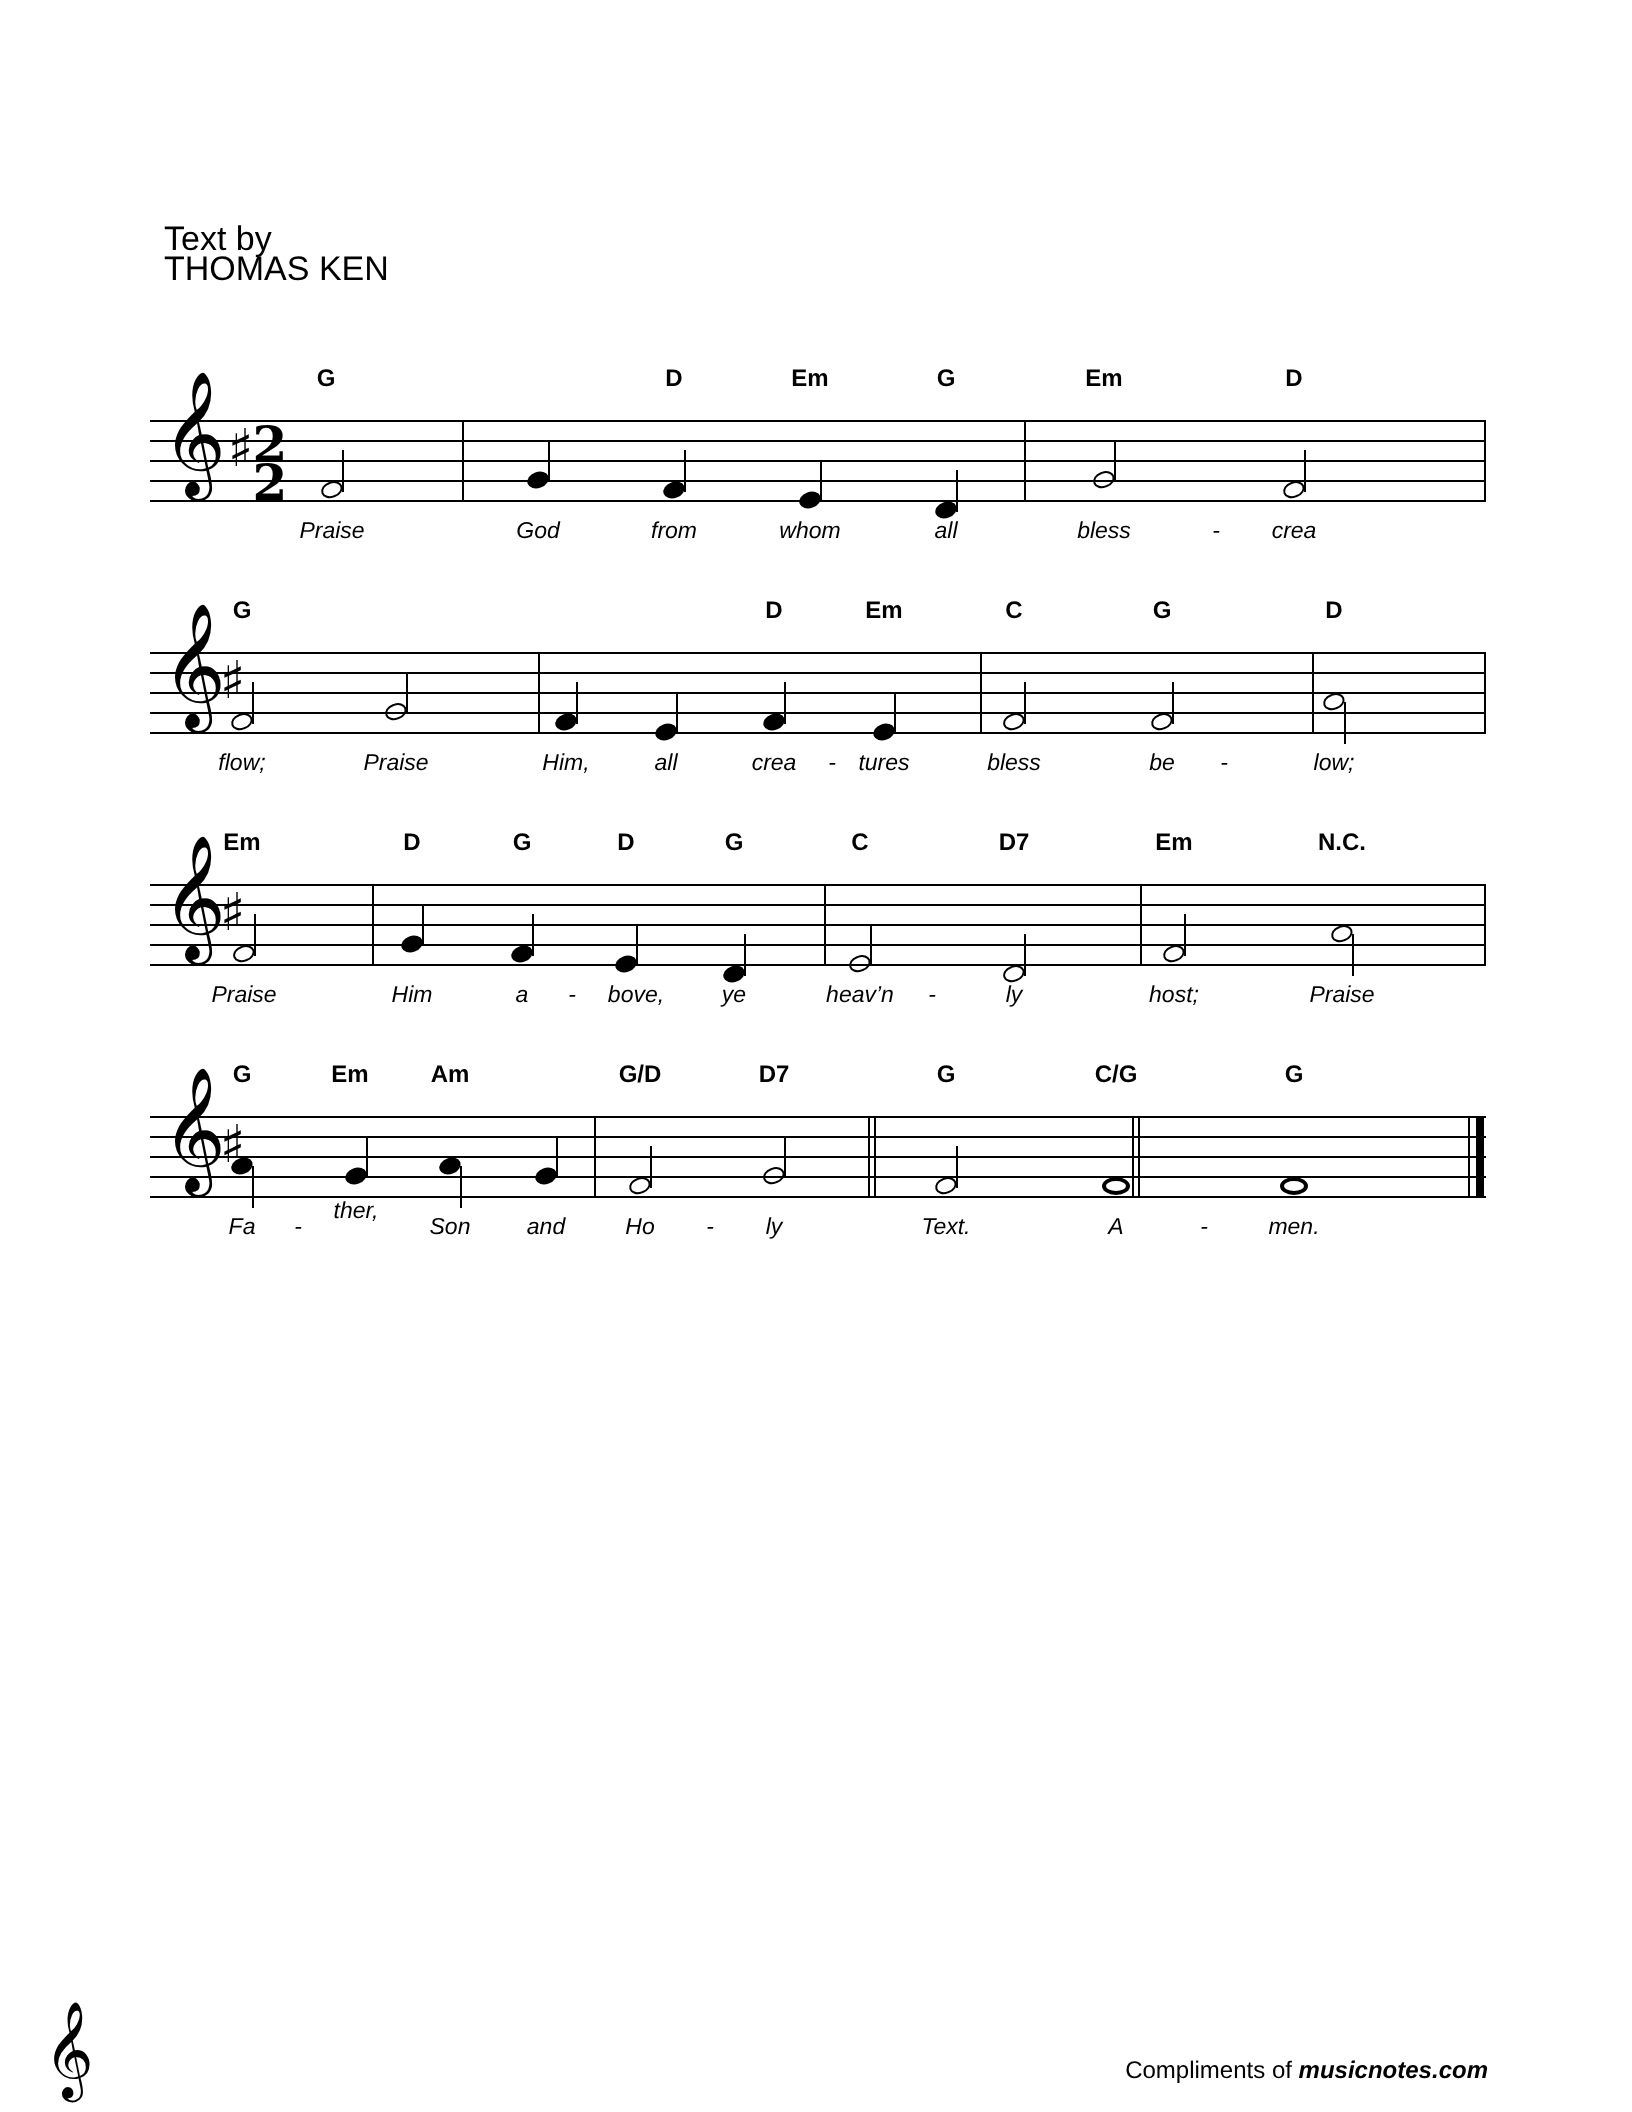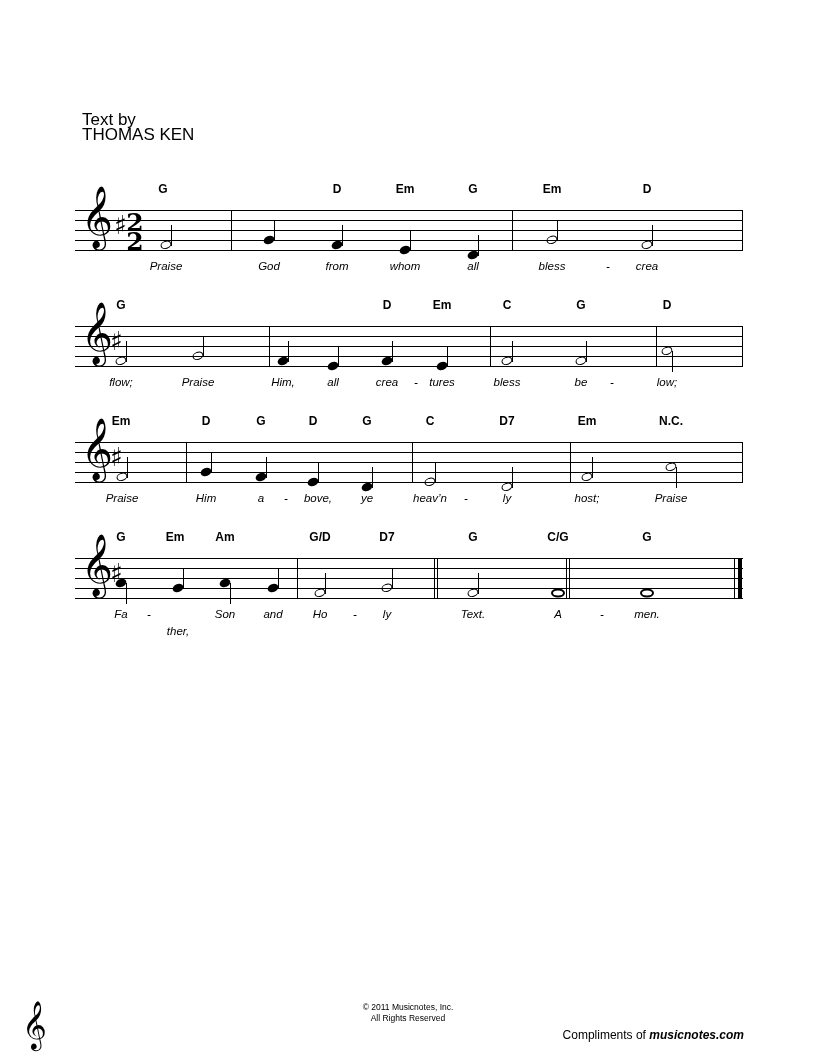--- a/index.html
+++ b/index.html
@@ -439,36 +439,32 @@
     <div class="stem" style="left:317px; top:38px; height:21px;"></div>
 
     <div class="note open" style="left:398px; top:63px;"></div>
     <div class="stem" style="left:403px; top:43px; height:21px;"></div>
 
     <div class="note whole" style="left:483px; top:63px;"></div>
     <div class="note whole" style="left:572px; top:63px;"></div>
 
     <div class="lyric" style="left:46px;  top:78px;">Fa</div>
     <div class="lyric" style="left:74px;  top:78px;">-</div>
-    <div class="lyric" style="left:103px; top:95px;">ther,</div>
+    <div class="lyric" style="left:103px; top:70px;">ther,</div>
     <div class="lyric" style="left:150px; top:78px;">Son</div>
     <div class="lyric" style="left:198px; top:78px;">and</div>
     <div class="lyric" style="left:245px; top:78px;">Ho</div>
     <div class="lyric" style="left:280px; top:78px;">-</div>
     <div class="lyric" style="left:312px; top:78px;">ly</div>
     <div class="lyric" style="left:398px; top:78px;">Text.</div>
     <div class="lyric" style="left:483px; top:78px;">A</div>
     <div class="lyric" style="left:527px; top:78px;">-</div>
     <div class="lyric" style="left:572px; top:78px;">men.</div>
   </div>
 
-  <div class="copyright">
-    <div>© 2011 Musicnotes,  Inc.</div>
-    <div>All Rights Reserved</div>
-  </div>
 
   <div class="compliments">
     <span>Compliments of </span><span class="brand">musicnotes.com</span>
   </div>
 
   <div class="logo">𝄞</div>
 
 </div>
 
 </body></html>

